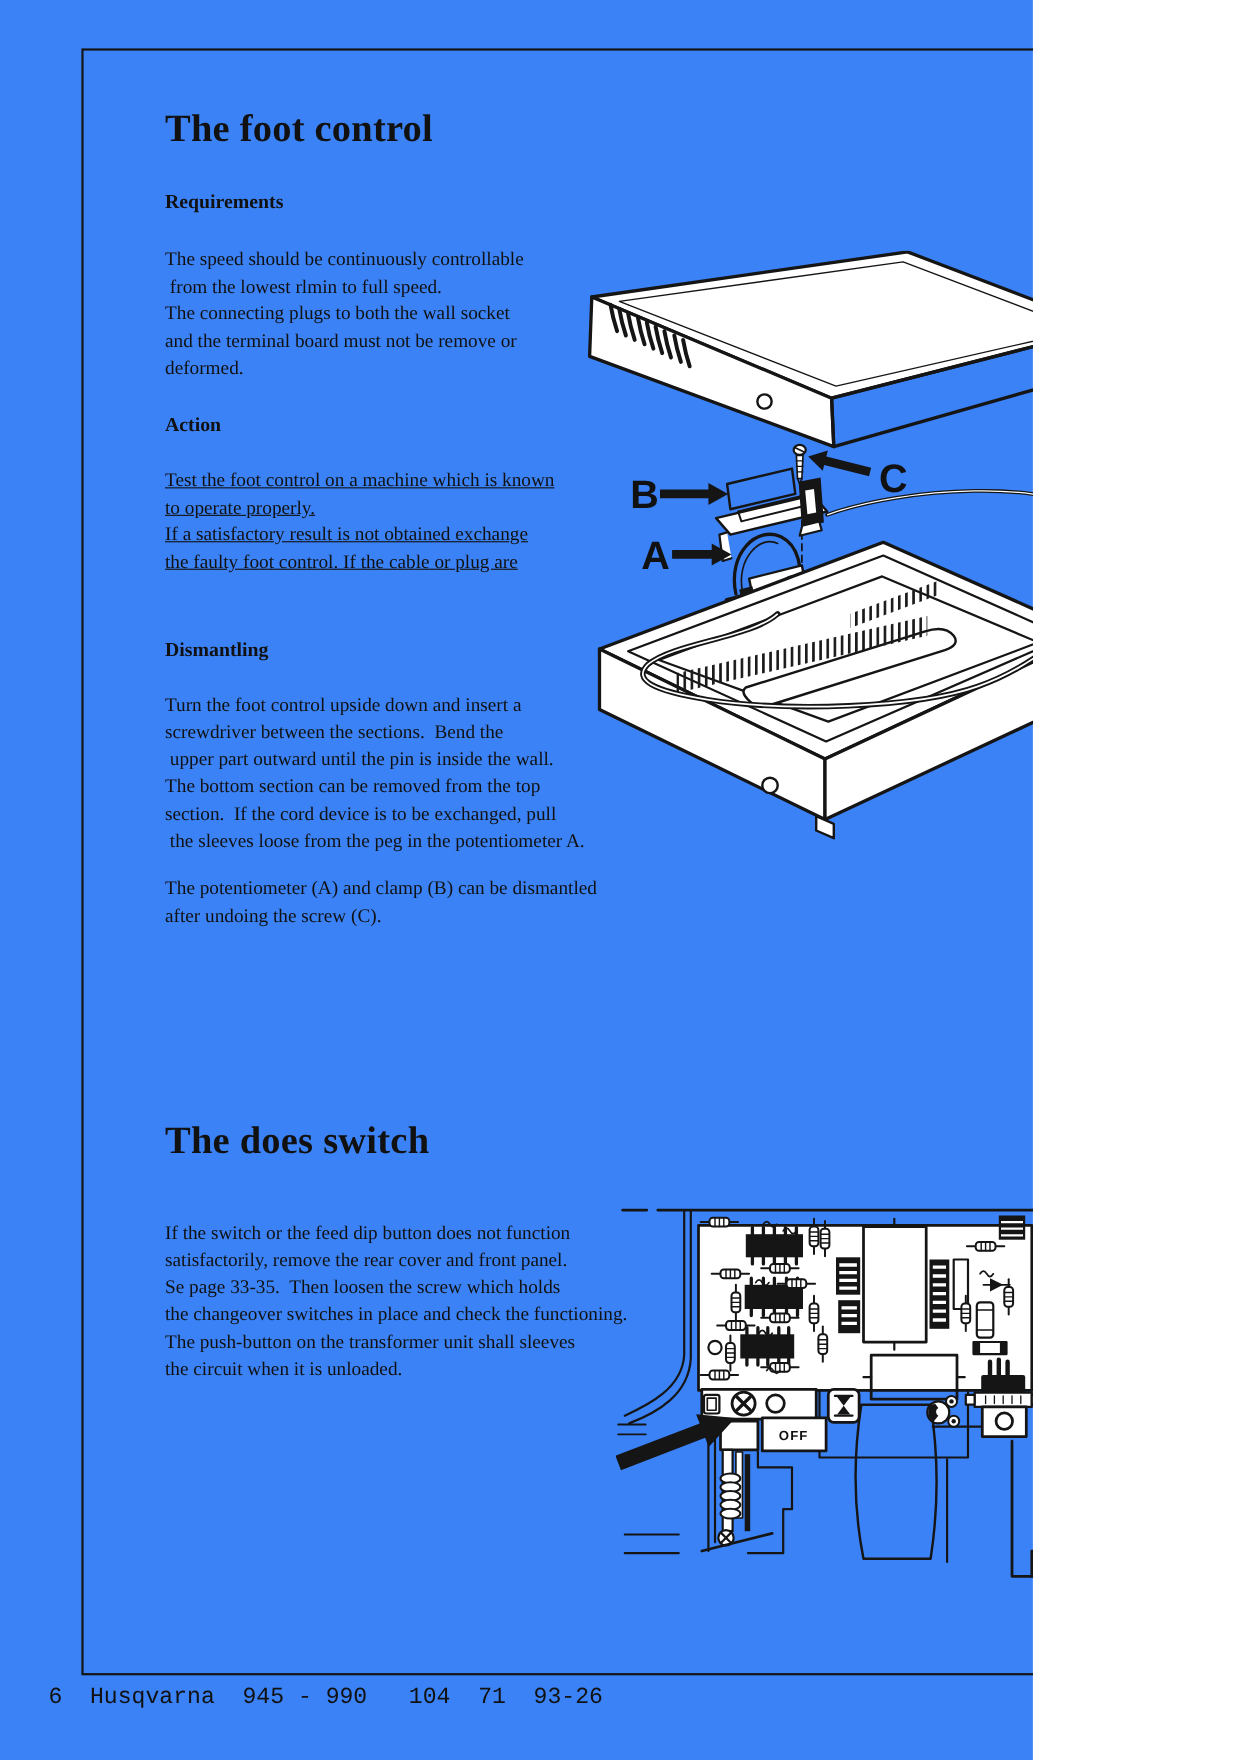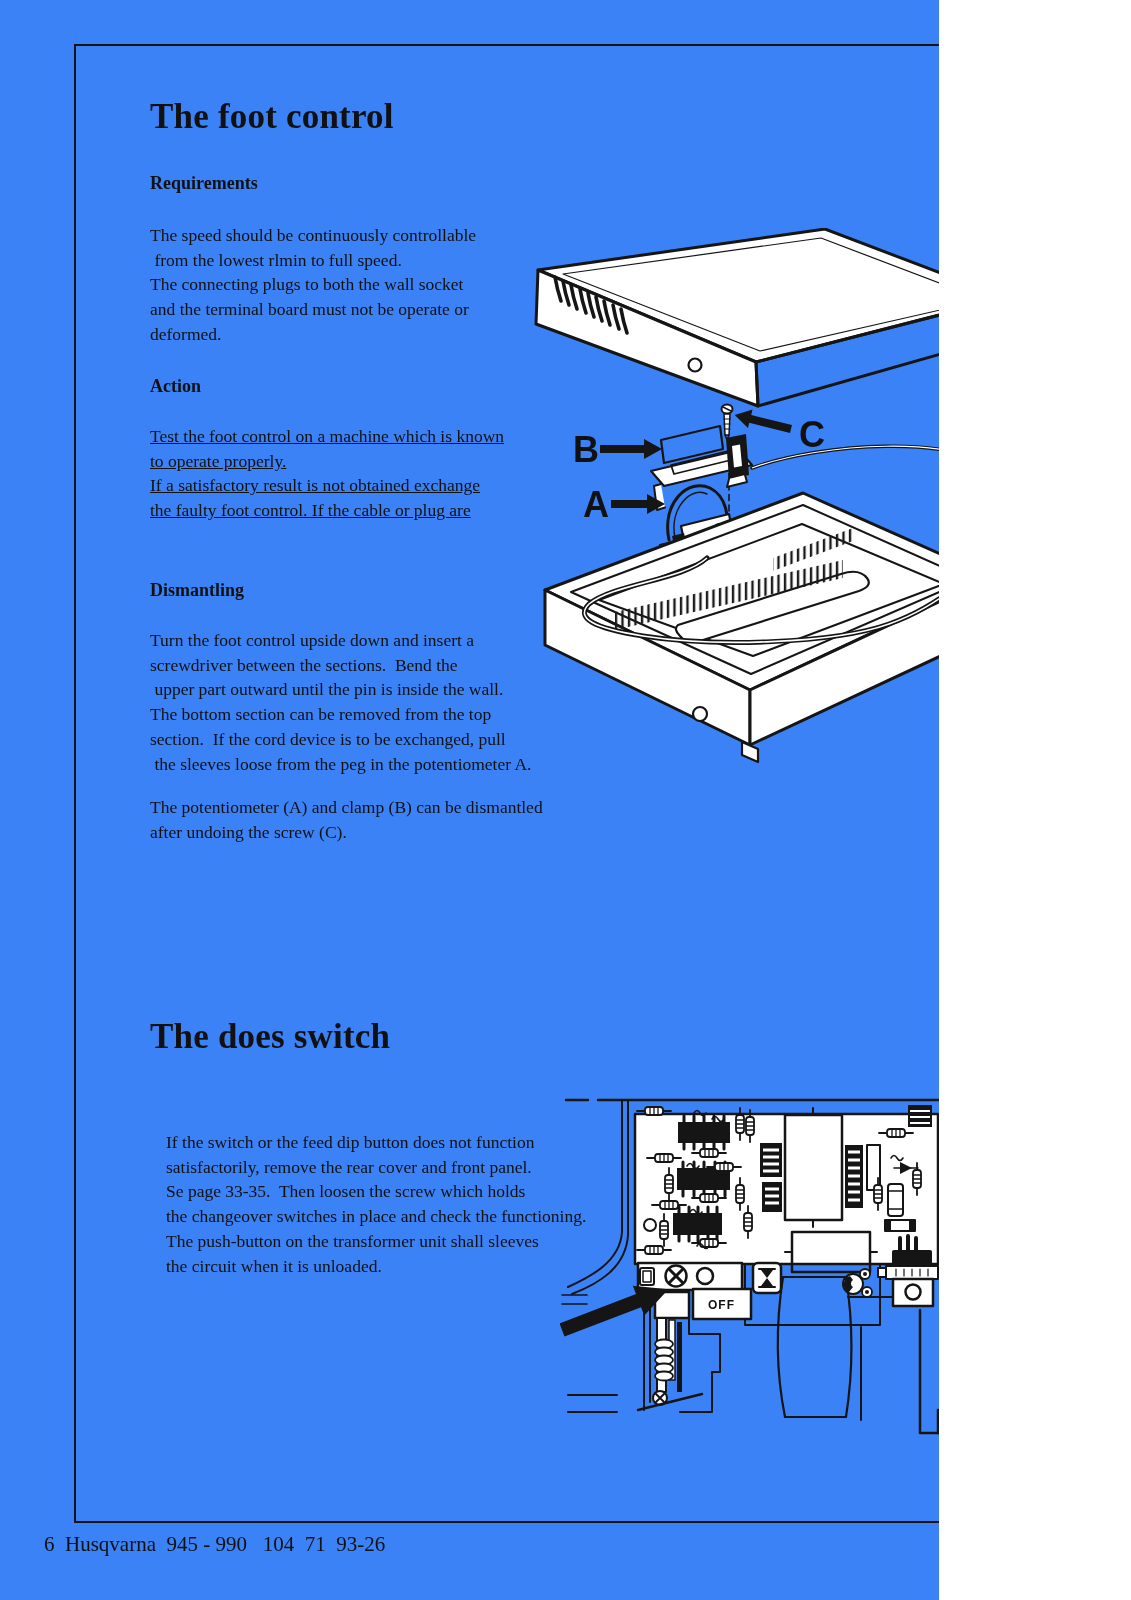--- a/index.html
+++ b/index.html
@@ -27,21 +27,21 @@
   <div class="frame"></div>
 
   <div class="abs h1" style="left:150px;top:96px;">The foot control</div>
 
   <div class="abs h3" style="left:150px;top:173px;">Requirements</div>
 
   <div class="abs body-par" style="left:150px;top:223px;">
     <div>The speed should be continuously controllable</div>
     <div> from the lowest rlmin to full speed.</div>
     <div>The connecting plugs to both the wall socket</div>
-    <div>and the terminal board must not be operate or</div>
+    <div>and the terminal board must not be remove or</div>
     <div>deformed.</div>
   </div>
 
   <div class="abs h3" style="left:150px;top:376px;">Action</div>
 
   <div class="abs body-par" style="left:150px;top:424px;text-decoration:underline;">
     <div>Test the foot control on a machine which is known</div>
     <div>to operate properly.</div>
     <div>If a satisfactory result is not obtained exchange</div>
     <div>the faulty foot control. If the cable or plug are</div>
@@ -60,21 +60,21 @@
 
   <div class="abs body-par" style="left:150px;top:795px;">
     <div>The potentiometer (A) and clamp (B) can be dismantled</div>
     <div>after undoing the screw (C).</div>
   </div>
 
   <div class="abs h1" style="left:150px;top:1016px;">
     <div>The does switch</div>
   </div>
 
-  <div class="abs body-par" style="left:166px;top:1108px;margin-top:22px;">
+  <div class="abs body-par" style="left:150px;top:1108px;">
     <div>If the switch or the feed dip button does not function</div>
     <div>satisfactorily, remove the rear cover and front panel.</div>
     <div>Se page 33-35.  Then loosen the screw which holds</div>
     <div>the changeover switches in place and check the functioning.</div>
     <div>The push-button on the transformer unit shall sleeves</div>
     <div>the circuit when it is unloaded.</div>
   </div>
 
   <svg style="left:523px;top:228px;" width="480" height="575" viewBox="0 0 480 575">
     <defs>
@@ -330,14 +330,14 @@
         <path class="ln" stroke-width="2.5" d="M78,338 L142,322"></path>
         <path class="ln" stroke-width="2" d="M129,247 V262 H160 V300 H152 V340 H120"></path>
       </g>
     </g>
 
     <g transform="translate(2,258) rotate(-21)">
       <polygon class="fb" points="0,-7 82,-7 82,-16 114,0 82,16 82,7 0,7"></polygon>
     </g>
   </svg>
 
-  <div class="abs footer" style="left:44px;top:1532px;">6  Husqvarna  945 - 990   104  71  93-26</div>
+  <div class="abs footer" style="left:44px;top:1532px;font-family:Liberation Mono, monospace;">6  Husqvarna  945 - 990   104  71  93-26</div>
 </div>
 
 </body></html>

